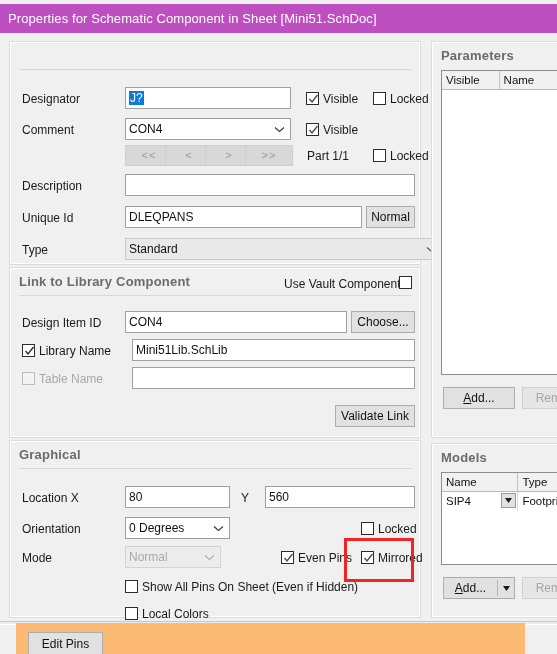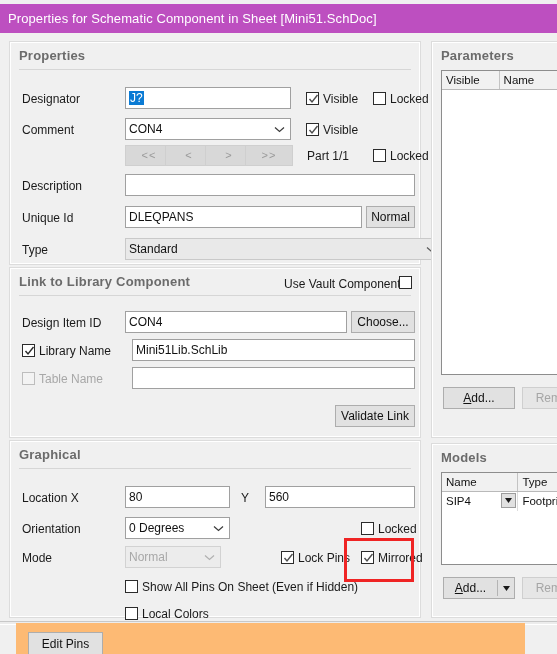--- a/index.html
+++ b/index.html
@@ -136,23 +136,20 @@
 
 <div class="app">
 
   <div class="titlebar">
     <span class="t">Properties for Schematic Component in Sheet [Mini51.SchDoc]</span>
   </div>
 
   <div class="body">
 
     <div class="group" style="left:9px;top:8px;width:410px;height:222px;">
-      <div class="ghead">
-        <span class="gtitle">Properties</span>
-      </div>
       <div class="grule"></div>
 
       <span class="lbl" style="left:12px;top:50px;">Designator</span>
       <div class="tf sel" style="left:115px;top:45px;width:166px;">
         <span class="selspan">J?</span>
       </div>
       <div class="cb" style="left:296px;top:50px;">
         <span class="mark">
           <svg width="11" height="12" viewBox="0 0 11 12">
               <polyline points="1.5,6 4,9 9.5,2" fill="none" stroke="#4d4d4d" stroke-width="1.4"></polyline>
@@ -269,21 +266,21 @@
             </svg>
         </span>
       </div>
       <div class="cb" style="left:271px;top:110px;">
         <span class="mark">
           <svg width="11" height="12" viewBox="0 0 11 12">
               <polyline points="1.5,6 4,9 9.5,2" fill="none" stroke="#4d4d4d" stroke-width="1.4"></polyline>
             </svg>
         </span>
       </div>
-      <span class="lbl" style="left:288px;top:110px;">Lock Pins</span>
+      <span class="lbl" style="left:288px;top:110px;">Even Pins</span>
       <div class="cb" style="left:351px;top:110px;">
         <span class="mark">
           <svg width="11" height="12" viewBox="0 0 11 12">
               <polyline points="1.5,6 4,9 9.5,2" fill="none" stroke="#4d4d4d" stroke-width="1.4"></polyline>
             </svg>
         </span>
       </div>
       <span class="lbl" style="left:368px;top:110px;">Mirrored</span>
 
       <div class="cb" style="left:115px;top:139px;"></div>

